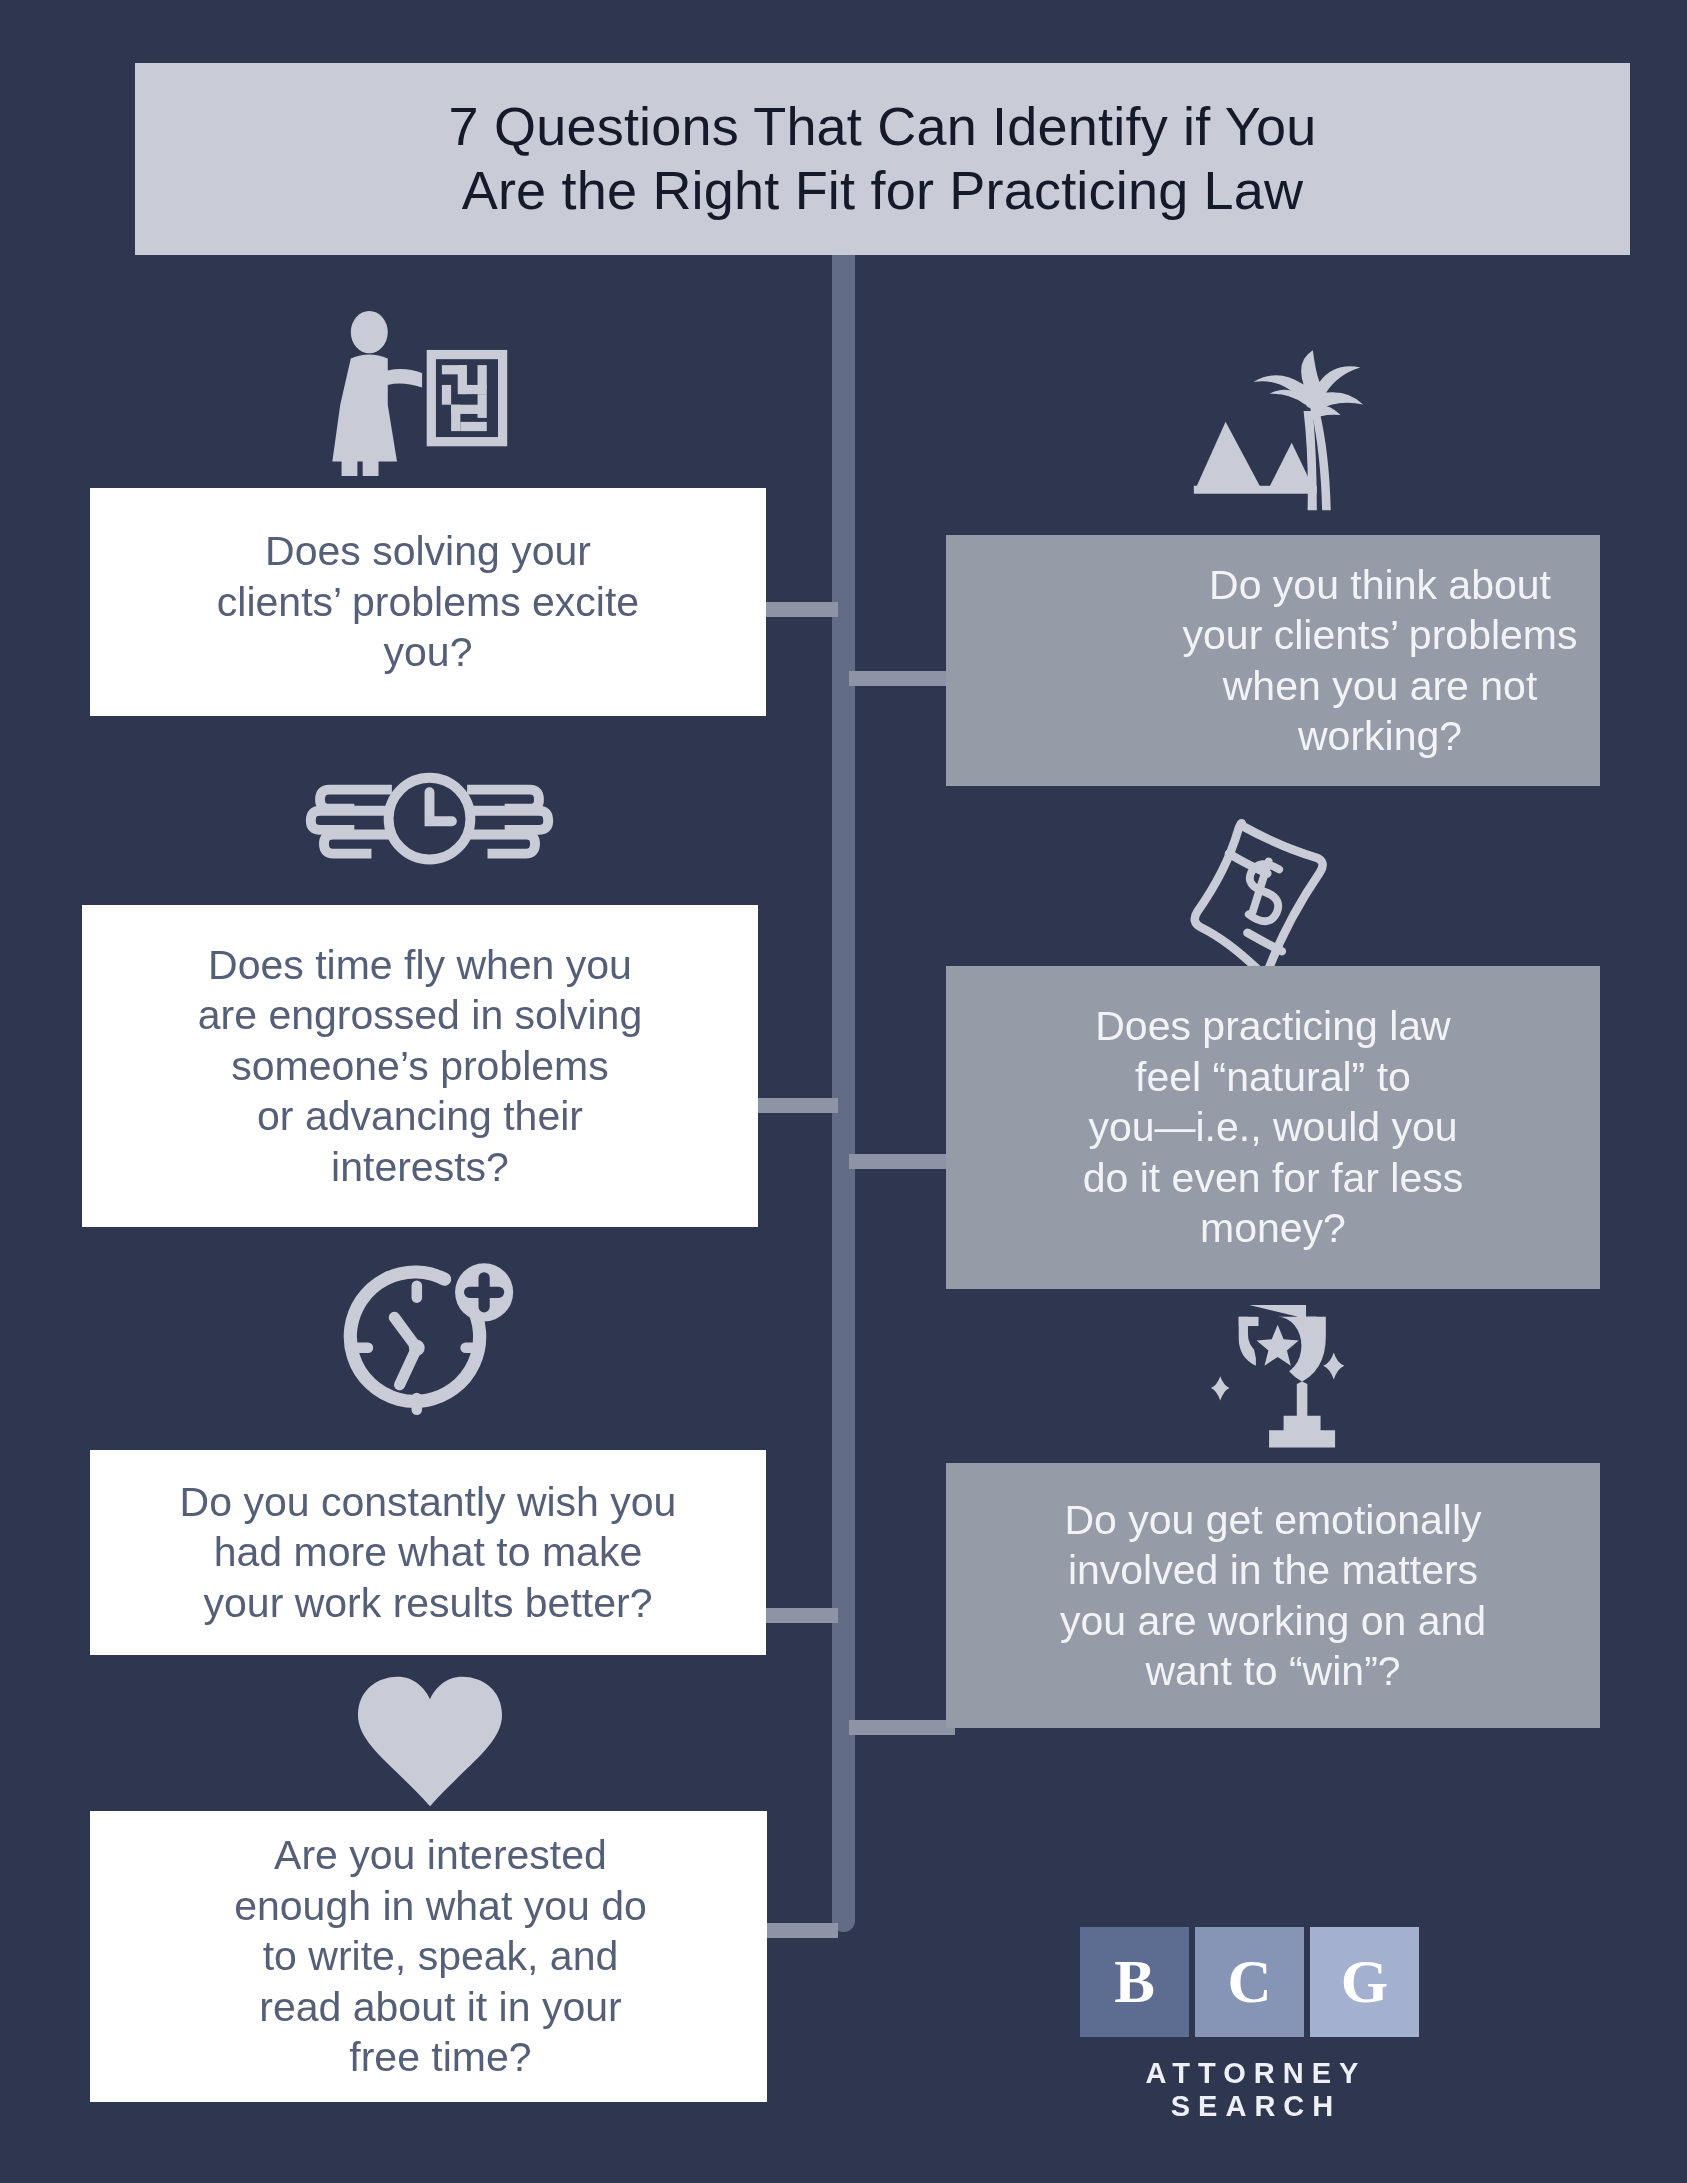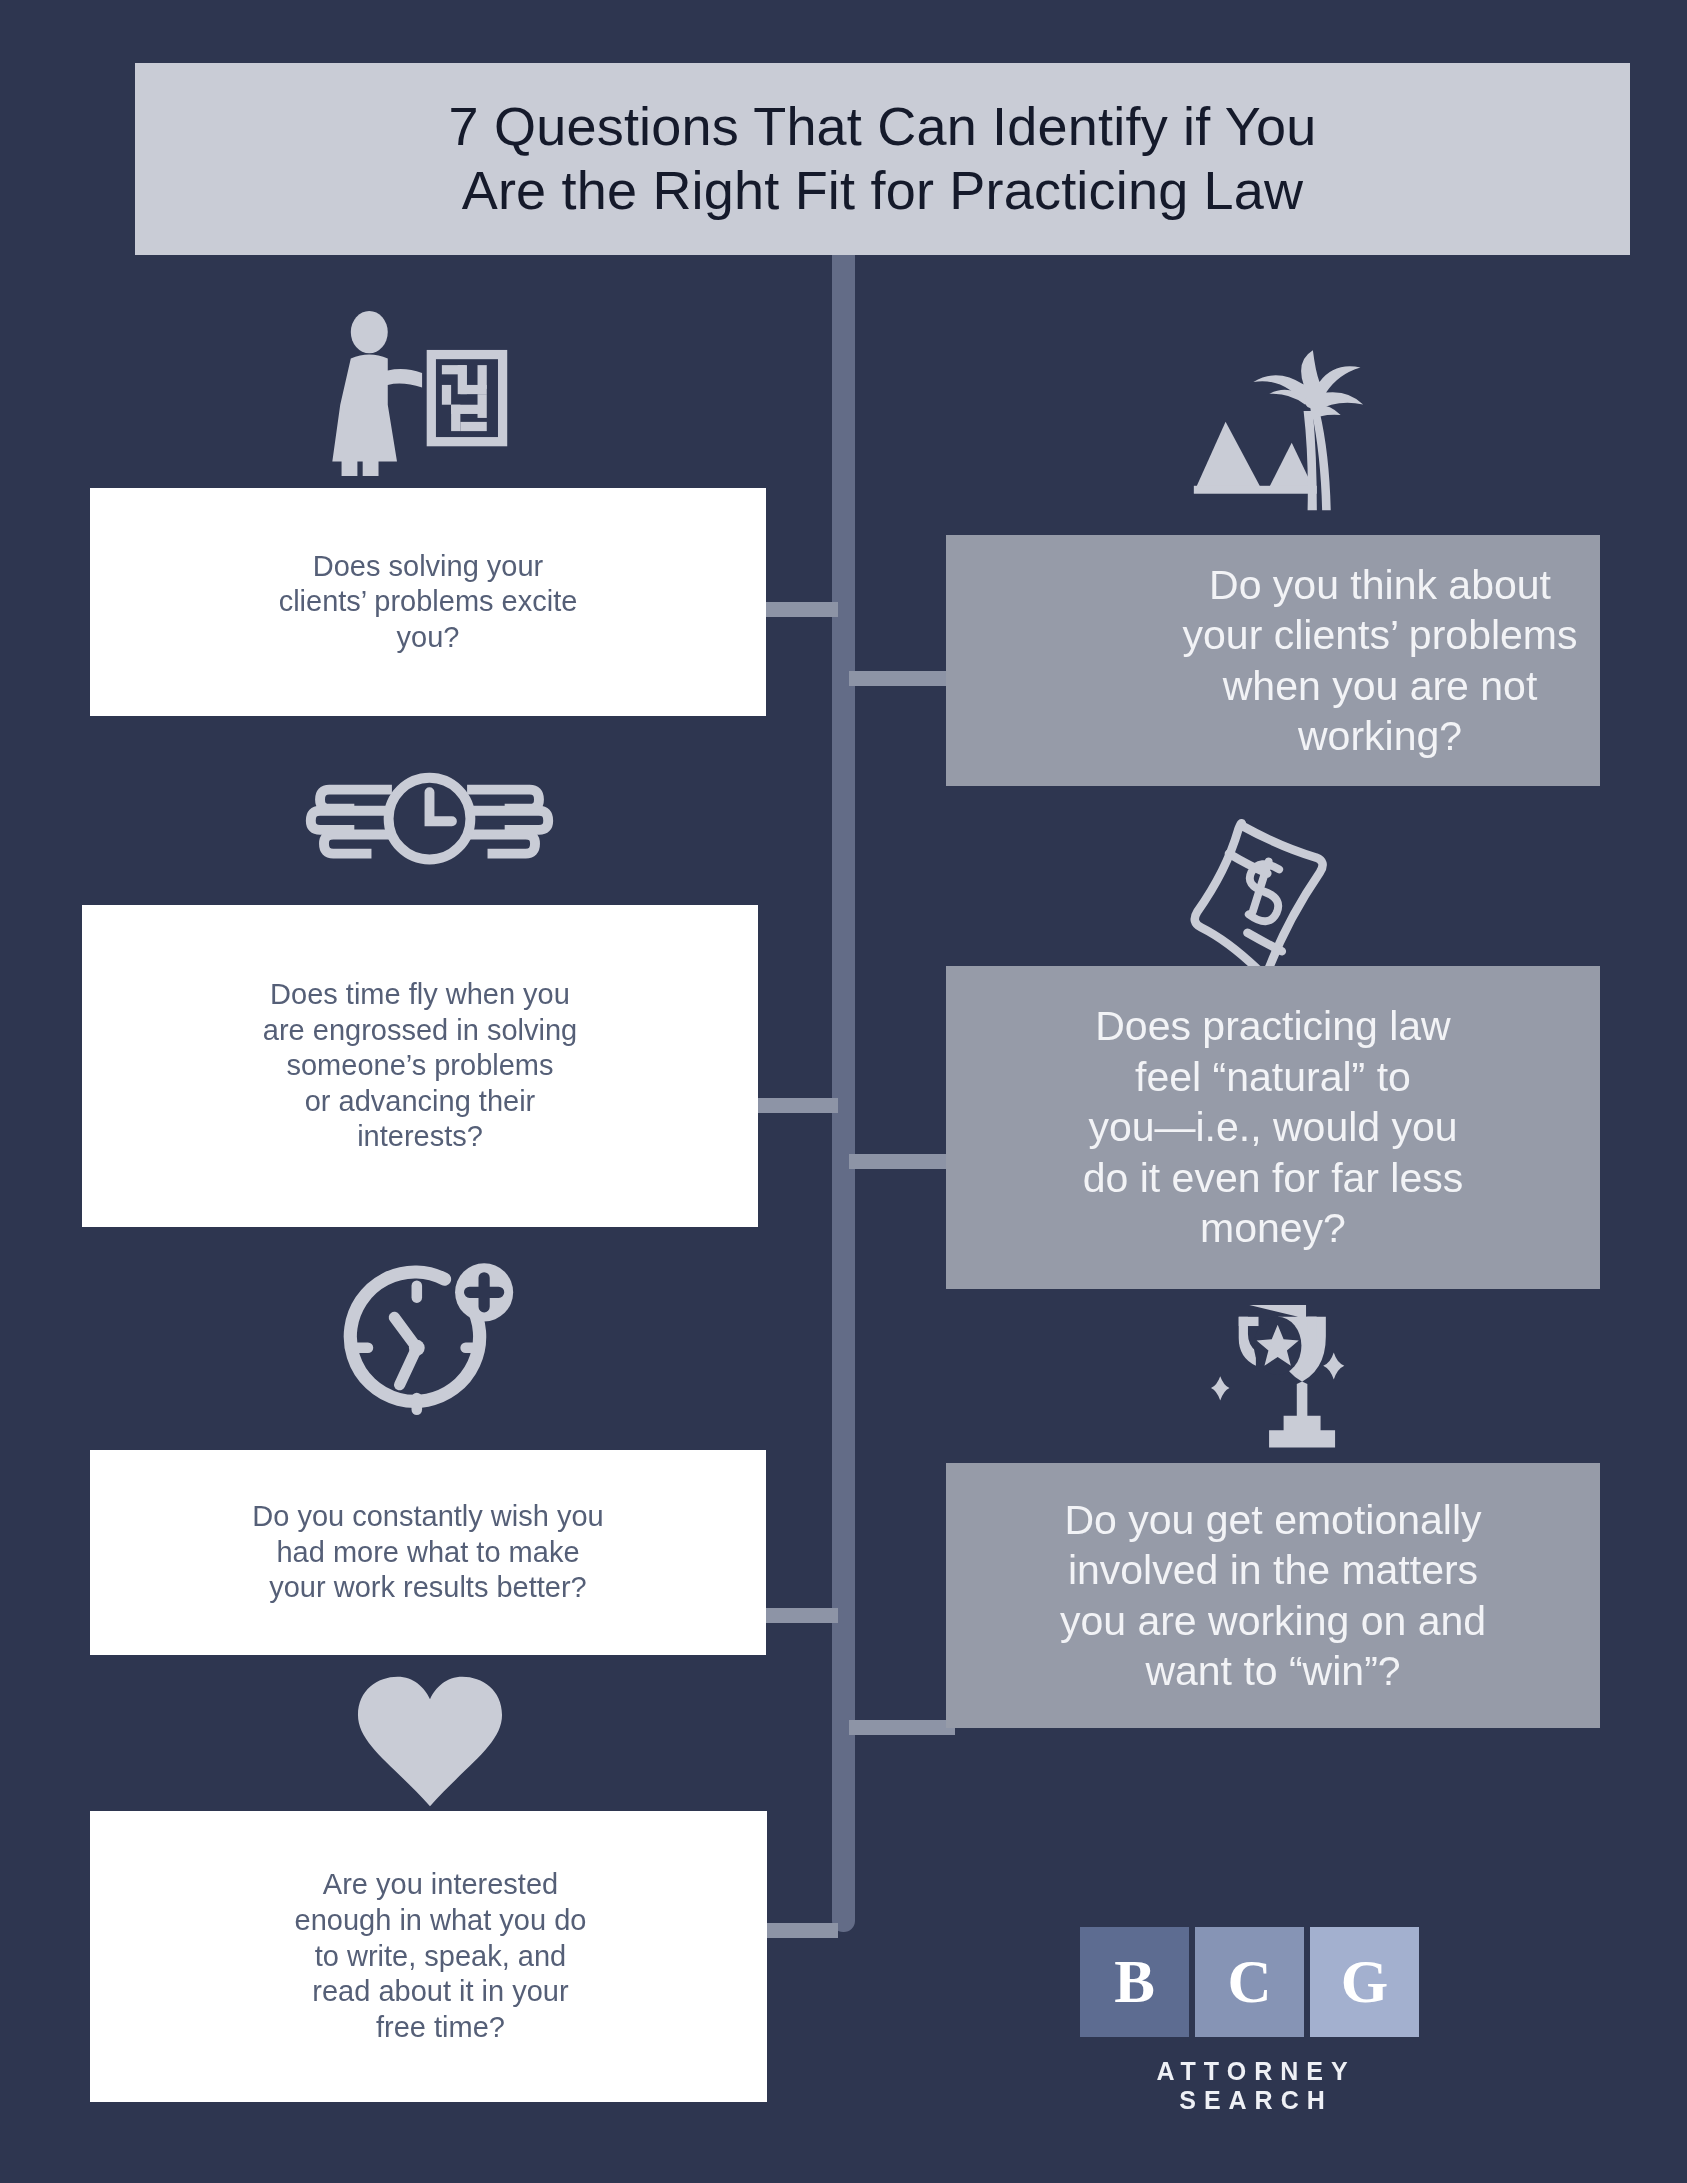--- a/index.html
+++ b/index.html
@@ -44,21 +44,21 @@
     position: absolute;
     display: flex; align-items: center; justify-content: center;
     text-align: center;
   }
   .qbox .qtext {
     white-space: pre-line;
     line-height: 1.23;
     padding: 0 22.5px;
   }
   .qbox.left  { background: #ffffff; }
-  .qbox.left .qtext  { color: #555f77; font-size: 29px; }
+  .qbox.left .qtext  { color: #555f77; font-size: 41px; }
   .qbox.right { background: #969ba8; }
   .qbox.right .qtext { color: #f2f3f6; font-size: 41px; }
 
   
   .icon-wrap {
     position: absolute;
     display: flex; align-items: flex-end; justify-content: center;
   }
   .icon-wrap svg { display: block; }
 
@@ -69,21 +69,21 @@
     width: 109px; height: 110px;
     display: flex; align-items: center; justify-content: center;
     color: #ffffff; font-size: 61px; font-weight: 700;
     font-family: "Liberation Serif", serif;
   }
   .logo-sq.s1 { background: #5d6c91; }
   .logo-sq.s2 { background: #8694b5; }
   .logo-sq.s3 { background: #a3b0cf; }
   .logo-sub {
     margin-top: 20px; text-align: center;
-    color: #eef0f5; font-size: 25px; font-weight: 700;
+    color: #eef0f5; font-size: 29px; font-weight: 700;
     letter-spacing: 8px; padding-left: 8px;
   }
 </style>
 </head>
 <body>
 
 <div class="canvas">
 
   <div class="title-bar">
     <div class="title-text">7 Questions That Can Identify if You

